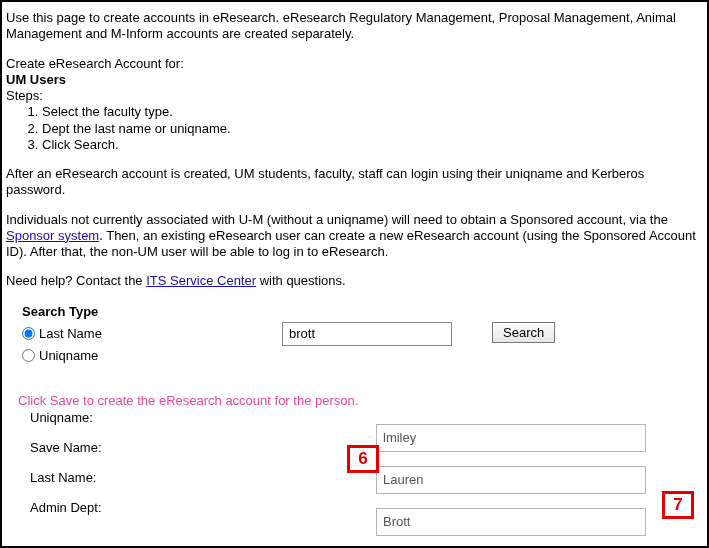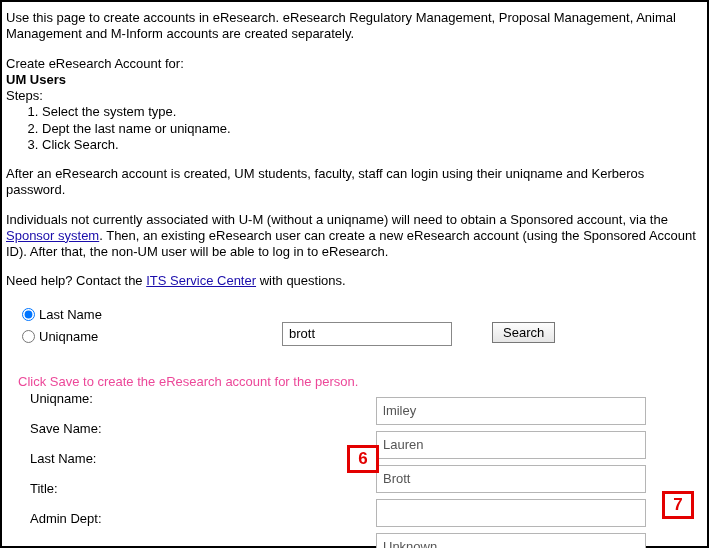--- a/index.html
+++ b/index.html
@@ -57,21 +57,21 @@
   .ro-input {
     width: 270px;
     height: 28px;
     padding: 4px 6px;
     border: 1px solid #b5b5b5;
     background: #fff;
     font-family: inherit;
     font-size: 13px;
     color: #555;
     display: block;
-    margin-top: 6px;
+    margin-top: 14px;
   }
   .callout {
     position: absolute;
     width: 32px;
     height: 28px;
     border: 3px solid #e30000;
     background: #fff;
     color: #e30000;
     font-weight: bold;
     font-size: 17px;
@@ -86,39 +86,40 @@
 
 <div class="frame">
 
   <div class="intro">
     <p>Use this page to create accounts in eResearch. eResearch Regulatory Management, Proposal Management, Animal Management and M-Inform accounts are created separately.</p>
     <div class="section-gap"></div>
     <p>Create eResearch Account for:</p>
     <p class="bold">UM Users</p>
     <p>Steps:</p>
     <ol class="steps">
-      <li>Select the system type.</li>
+      <li>Select the faculty type.</li>
       <li>Dept the last name or uniqname.</li>
       <li>Click Search.</li>
     </ol>
     <div class="section-gap"></div>
     <p>After an eResearch account is created, UM students, faculty, staff can login using their uniqname and Kerberos password.</p>
     <div class="section-gap"></div>
     <p>
       <span>Individuals not currently associated with U-M (without a uniqname) will need to obtain a Sponsored account, via the </span><a href="#">Sponsor system</a><span>. Then, an existing eResearch user can create a new eResearch account (using the Sponsored Account ID). After that, the non-UM user will be able to log in to eResearch.</span>
     </p>
     <div class="section-gap"></div>
     <p>
       <span>Need help? Contact the </span><a href="#">ITS Service Center</a><span> with questions.</span>
     </p>
   </div>
 
   <div class="search-area">
     <div class="search-row">
       <div class="radio-col">
+        <div class="radio-heading">Search Type</div>
         <label class="radio-item">
           <input type="radio" name="stype" checked="" style="">
           <span>Last Name</span>
         </label>
         <label class="radio-item">
           <input type="radio" name="stype" style="">
           <span>Uniqname</span>
         </label>
       </div>
       <div class="input-col">
@@ -130,21 +131,20 @@
     </div>
   </div>
 
   <div class="save-hint">Click Save to create the eResearch account for the person.</div>
 
   <div class="details">
     <div class="labels-col">
       <div class="lbl">Uniqname:</div>
       <div class="lbl">Save Name:</div>
       <div class="lbl">Last Name:</div>
-      <div class="lbl">Title:</div>
       <div class="lbl">Admin Dept:</div>
     </div>
     <div class="fields-col">
       <input class="ro-input" readonly="" value="lmiley" style="">
       <input class="ro-input" readonly="" value="Lauren" style="">
       <input class="ro-input" readonly="" value="Brott" style="">
       <input class="ro-input" readonly="" value="" style="">
       <input class="ro-input" readonly="" value="Unknown" style="">
     </div>
   </div>

